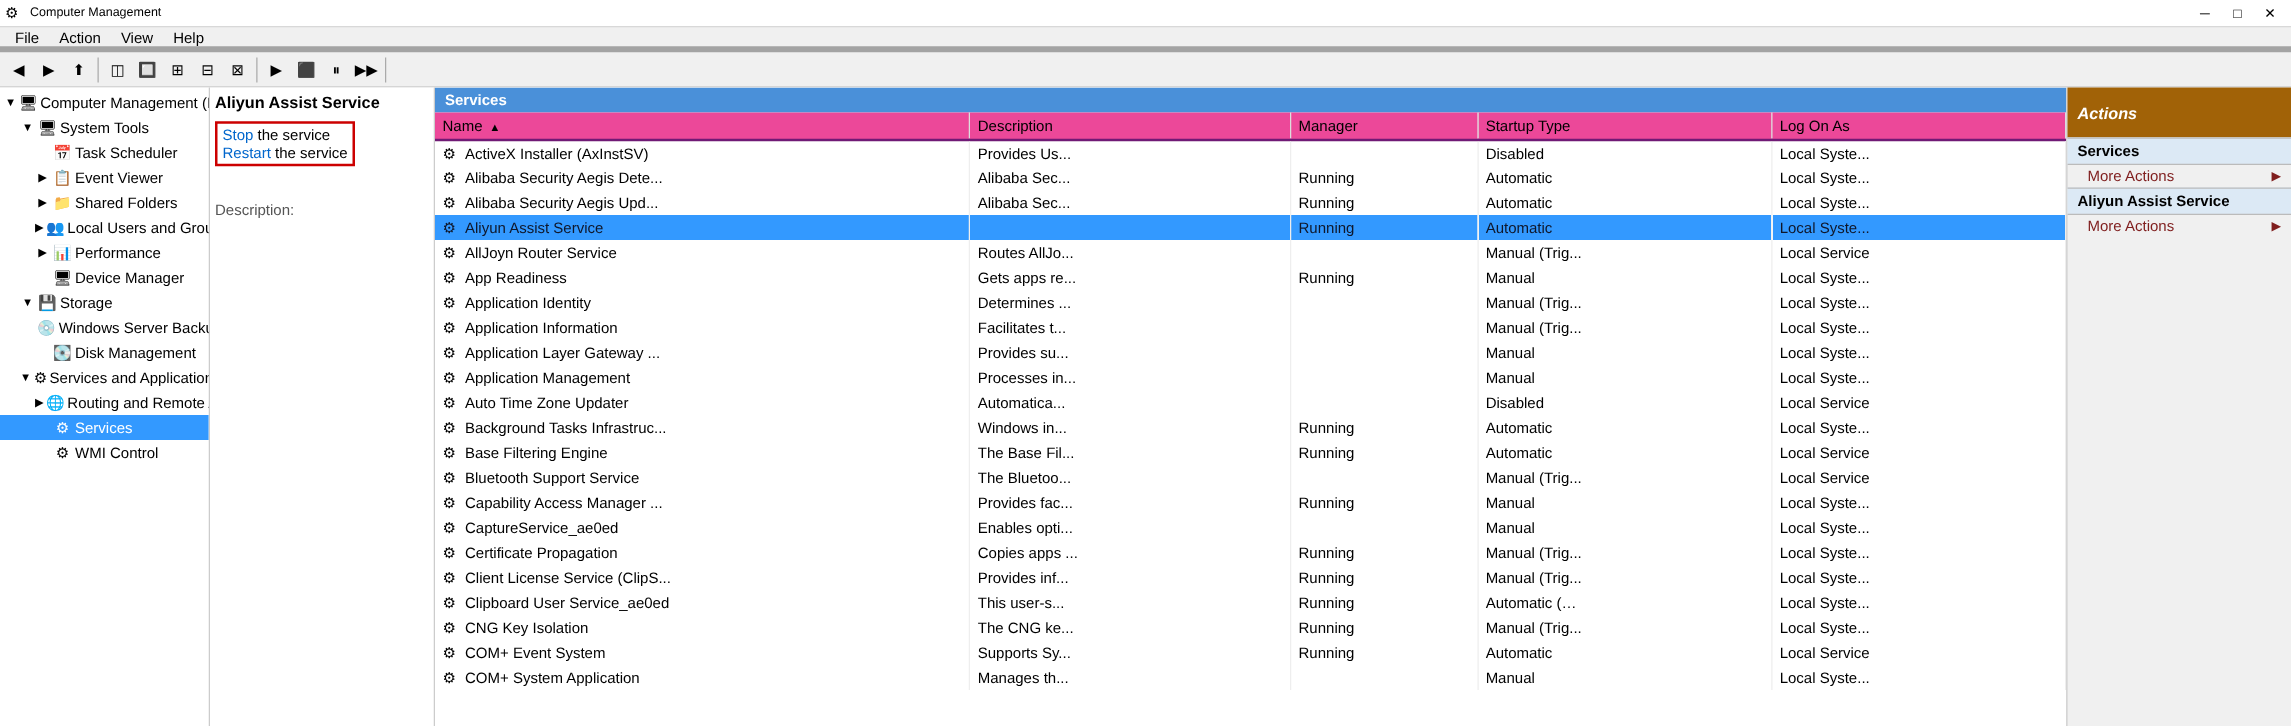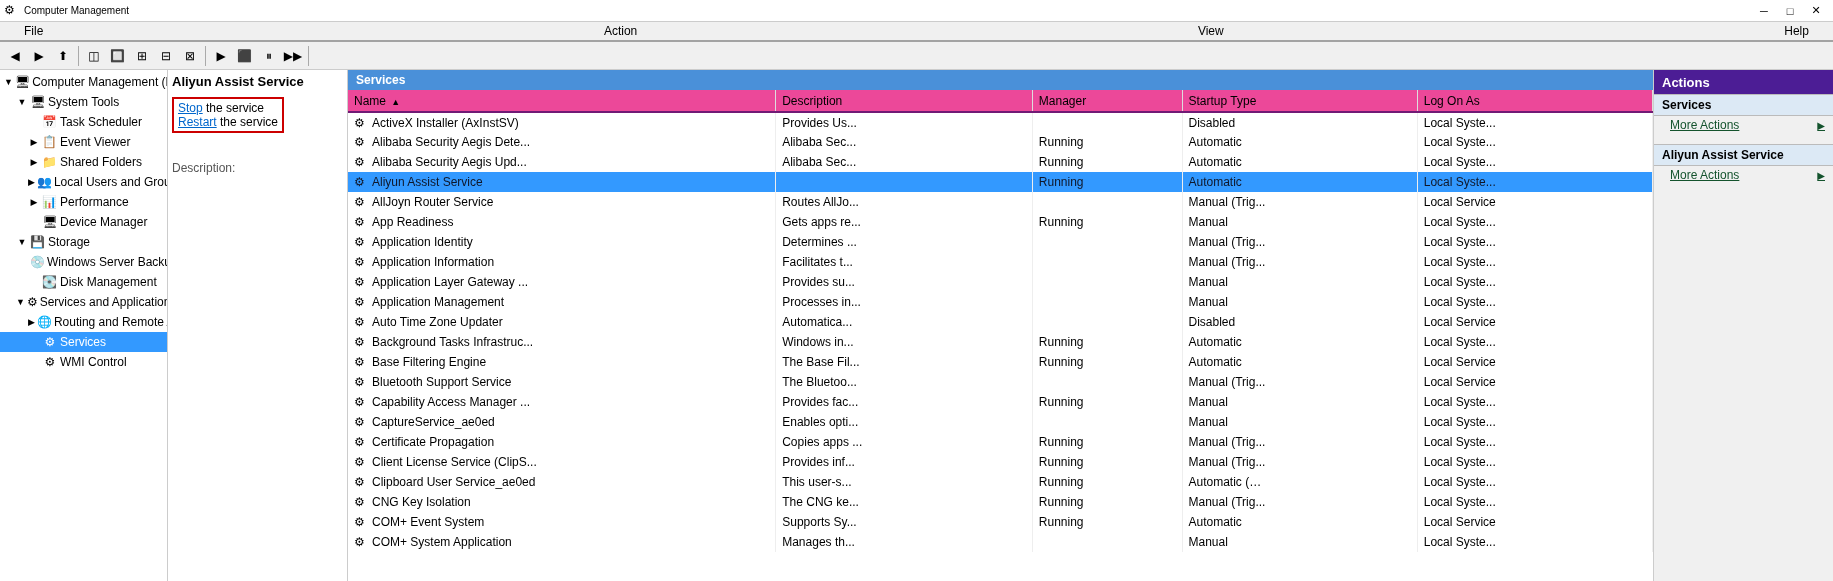--- a/index.html
+++ b/index.html
@@ -22,23 +22,22 @@
       width: 26px; height: 22px; display: flex; align-items: center; justify-content: center;
       font-size: 11px; cursor: pointer; background: transparent; border: none;
     }
 
     
     .menu-bar {
       background: #f0f0f0;
       display: flex;
       align-items: center;
       height: 20px;
-      padding: 0 16px;
-      border-bottom: 2px solid #a3a3a3;
-      justify-content: space-between;
+      padding: 0 4px;
+      border-bottom: 5px solid #a3a3a3;
     }
     .menu-item {
       padding: 2px 8px;
       cursor: pointer;
       font-size: 12px;
     }
 
     
     .toolbar {
       background: #f0f0f0;
@@ -97,21 +96,20 @@
       overflow-y: auto;
       padding: 4px;
     }
     .service-name-header {
       font-size: 13px;
       font-weight: bold;
       margin-bottom: 8px;
     }
     .action-link {
       color: #0066cc;
-      text-decoration: underline;
       cursor: pointer;
       font-size: 12px;
     }
     .action-link-box {
       border: 2px solid #cc0000;
       padding: 2px 4px;
       margin-bottom: 4px;
       display: inline-block;
     }
     .desc-label { font-size: 12px; color: #555; margin-top: 24px; }
@@ -177,42 +175,42 @@
 
     
     .actions-panel {
       width: 180px;
       background: #f0f0f0;
       border-left: 1px solid #ccc;
       display: flex;
       flex-direction: column;
     }
     .actions-title {
-      background: #4c1d95;
+      background: #a16207;
       color: #fff;
       padding: 4px 8px;
       font-size: 13px;
       font-weight: bold;
-      height: 24px;
-      display: flex;
-      align-items: center;
+      height: 40px;
+      display: flex;
+      align-items: center;
+      font-style: italic;
     }
     .actions-section-title {
       background: #dce9f5;
       padding: 3px 8px;
       font-size: 12px;
       font-weight: bold;
       border-bottom: 1px solid #bbb;
       border-top: 1px solid #bbb;
     }
     .actions-item {
-      padding: 2px 8px 12px 16px;
-      font-size: 12px;
-      color: #14532d;
-      text-decoration: underline;
+      padding: 2px 8px 2px 16px;
+      font-size: 12px;
+      color: #7f1d1d;
       cursor: pointer;
       display: flex;
       align-items: center;
       justify-content: space-between;
     }
     .actions-arrow { font-size: 10px; }
 
     
     ::-webkit-scrollbar { width: 14px; height: 14px; }
     ::-webkit-scrollbar-track { background: #f0f0f0; }

